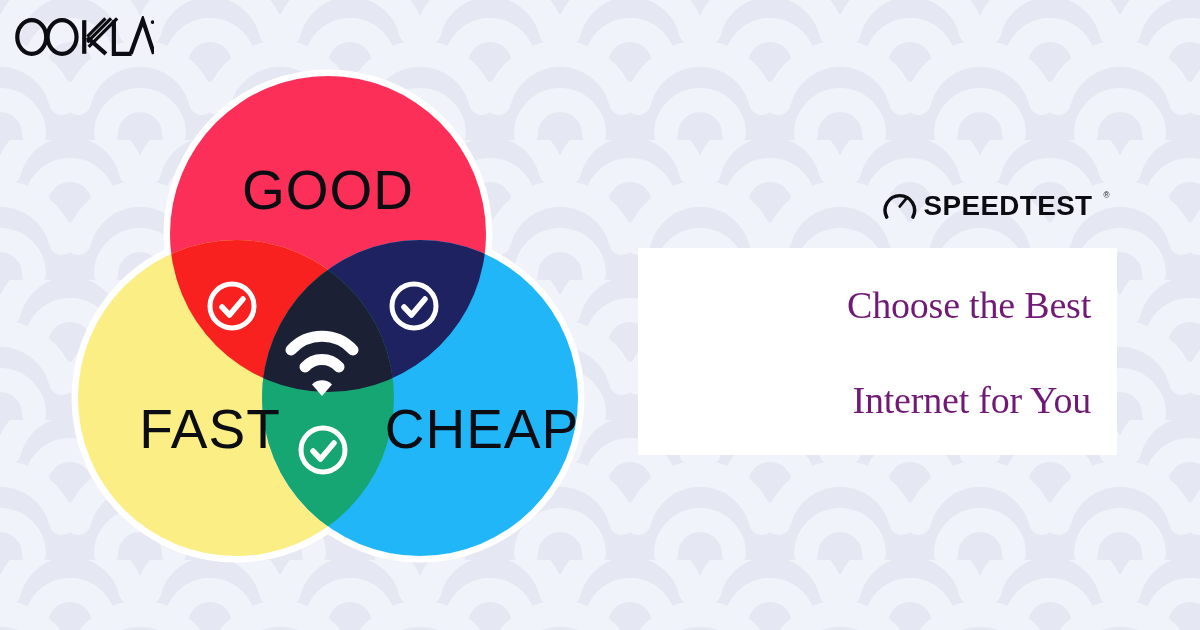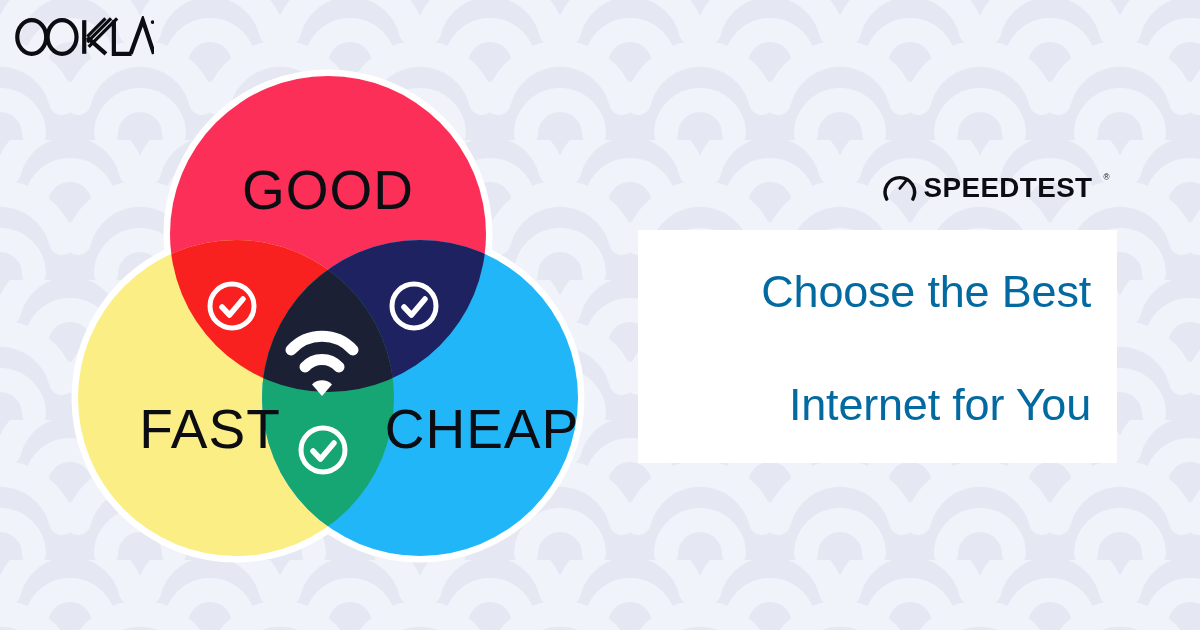--- a/index.html
+++ b/index.html
@@ -13,30 +13,30 @@
   
   #bg-pattern{position:absolute;inset:0;width:1200px;height:630px;}
 
   
   #ookla-logo{position:absolute;left:14px;top:16px;width:140px;height:42px;}
 
   
   #venn{position:absolute;left:48px;top:58px;width:560px;height:516px;}
 
   
-  #right-col{position:absolute;left:638px;top:168px;width:480px;}
+  #right-col{position:absolute;left:638px;top:186px;width:480px;}
   #speedtest-logo{position:relative;height:44px;margin-bottom:18px;}
   #headline-card{
     background:#ffffff;width:479px;box-sizing:border-box;
     padding:34px 26px 30px 26px;
   }
   #headline{
-    margin:0;color:#0369a1;font-size:45px;line-height:1.25;
+    margin:0;color:#701a75;font-size:38px;line-height:1.25;
     font-weight:300;letter-spacing:-0.2px;
-    font-family:Liberation Sans, sans-serif;
+    font-family:Liberation Serif, serif;
   }
   .vis-hidden{position:absolute;width:1px;height:1px;overflow:hidden;clip:rect(0 0 0 0);white-space:nowrap;}
 </style>
 </head>
 <body>
 
 <div id="stage">
 
   <svg id="bg-pattern" viewBox="0 0 1200 630" preserveAspectRatio="none" aria-hidden="true">
     <defs>

